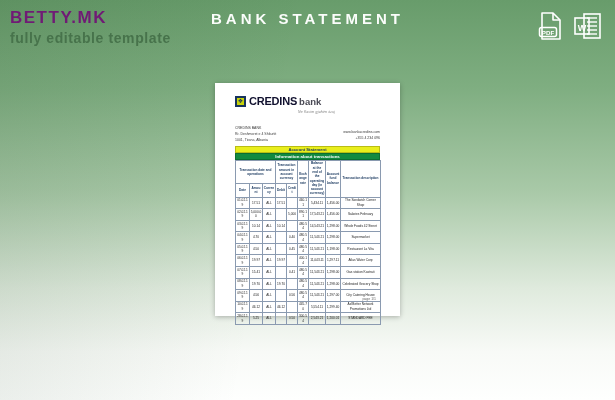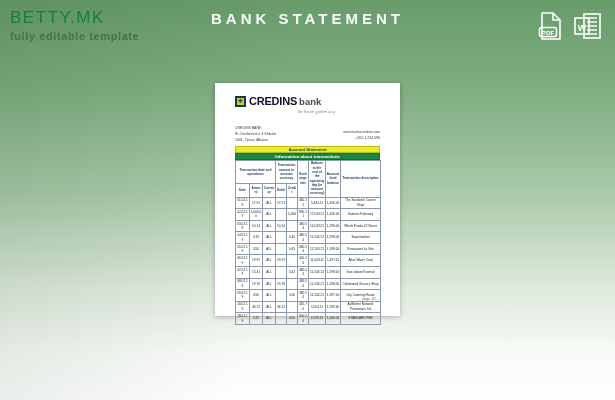--- a/index.html
+++ b/index.html
@@ -8,25 +8,25 @@
     font-family: "Liberation Sans", sans-serif;
     background:
       linear-gradient(100deg, rgba(10,50,15,0.10), rgba(0,0,0,0) 45%),
       linear-gradient(180deg, #689c6b 0%, #7fae81 22%, #a9c9a8 48%, #dfeadd 72%, #f8faf7 88%, #fefffe 100%);
     position: relative;
   }
 
   
   .brand {
     position: absolute; left: 10px; top: 8px;
-    font-size: 17px; font-weight: normal; color: #15803d; letter-spacing: 1.5px;
+    font-size: 17px; font-weight: bold; color: #701a75; letter-spacing: 1.5px;
   }
   .brand-sub {
     position: absolute; left: 10px; top: 30px;
-    font-size: 11px; font-weight: 600; color: #47734b; letter-spacing: 0.6px;
+    font-size: 14px; font-weight: 600; color: #47734b; letter-spacing: 0.6px;
   }
   .page-title {
     position: absolute; left: 0; right: 0; top: 10px;
     text-align: center; font-size: 15px; font-weight: bold;
     letter-spacing: 4px; color: #fbfdfb;
   }
   .dl-icons { position: absolute; right: 12px; top: 11px; display: flex; gap: 9px; }
   .dl-icons svg { display: block; cursor: pointer; }
 
   

